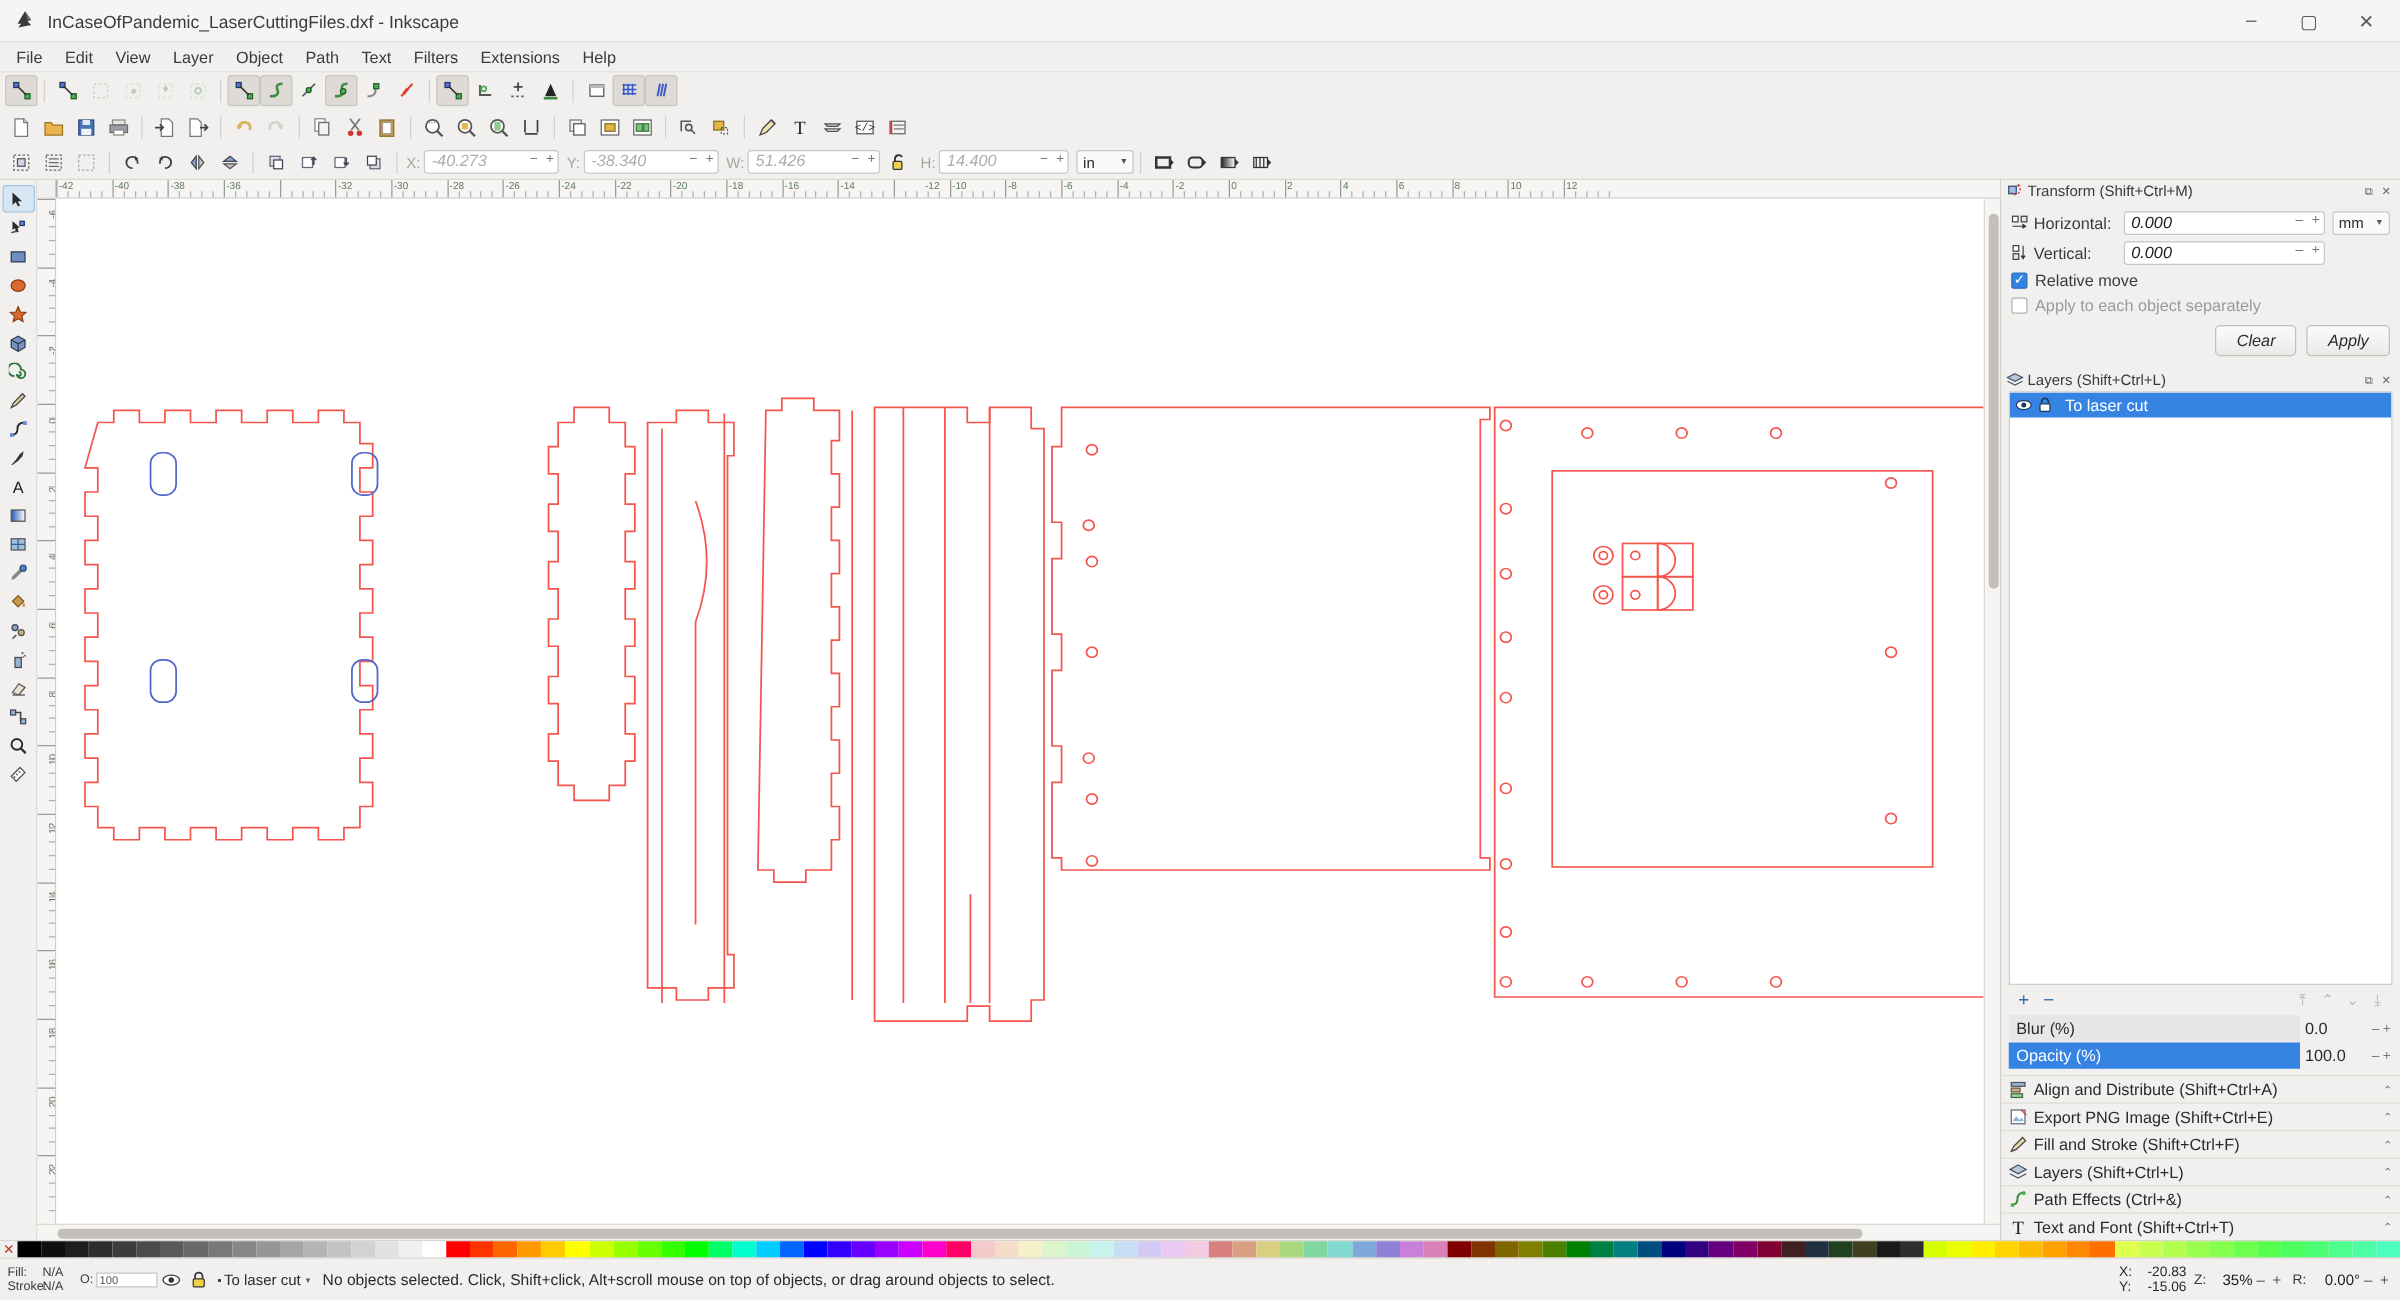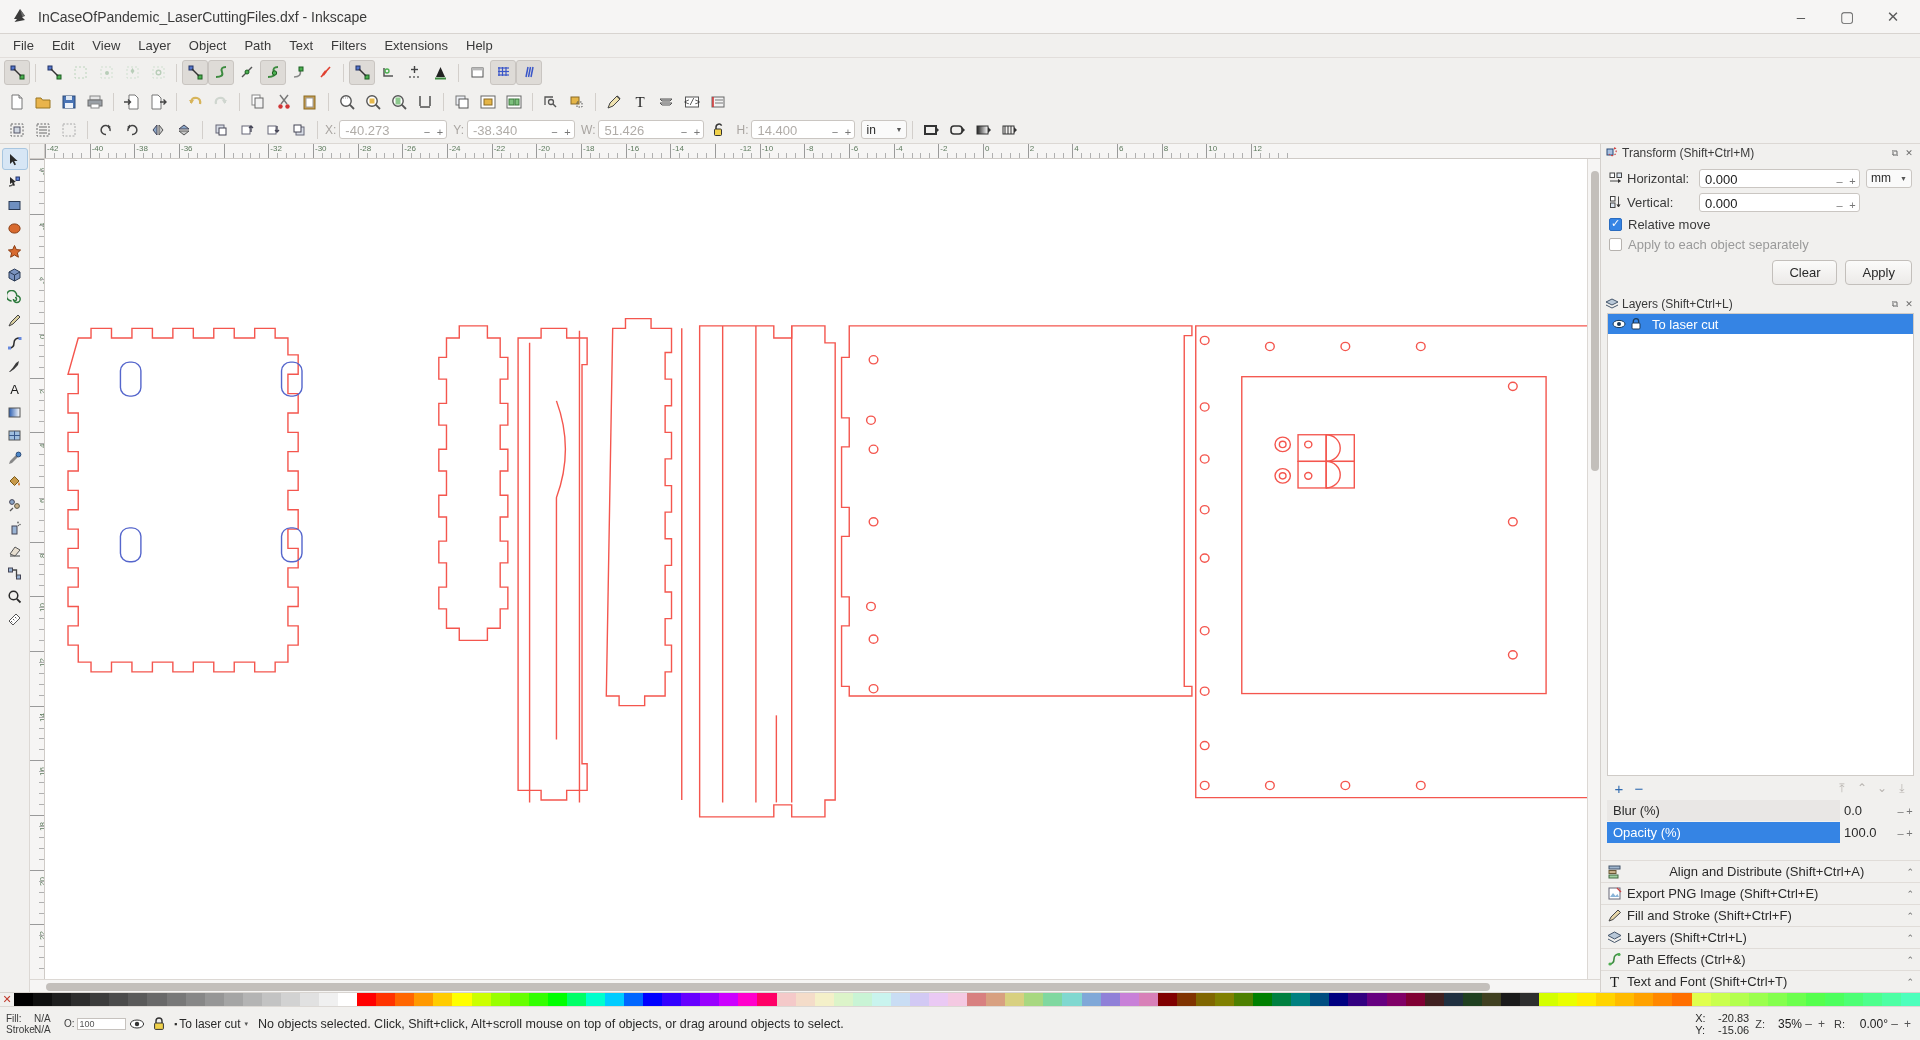--- a/index.html
+++ b/index.html
@@ -83,40 +83,40 @@
   .dockhdr .dh-btn { width: 14px; height: 14px; display: flex; align-items: center;
                      justify-content: center; color: #6b6b6b; font-size: 9px; }
 
   .tabs { display: flex; border-bottom: 1px solid #d8d4d0; padding-left: 14px; background: #f1f0ee; }
   .tab { padding: 5px 14px 5px; font-size: 13px; color: #5c5c5c; border-bottom: 2px solid transparent; }
   .tab.active { color: #1a1a1a; border-bottom: 2px solid #3584e4; }
 
   .frow { display: flex; align-items: center; padding: 2px 8px; height: 24px; }
   .frow .ficon { width: 14px; height: 14px; flex: 0 0 14px; margin-right: 4px; }
   .frow .flabel { font-size: 13px; color: #3a3a3a; width: 72px; flex: 0 0 72px; }
-  .spin { display: flex; align-items: flex-end; border: 1px solid #cac6c2; background: #fff;
-          border-radius: 3px; height: 19px; flex: 1 1 auto; }
+  .spin { display: flex; align-items: flex-start; border: 1px solid #cac6c2; background: #fff;
+          border-radius: 3px; height: 19px; flex: 1 1 auto; font-style: italic; }
   .spin .sv { flex: 1 1 auto; padding-left: 5px; font-size: 13px; color: #1a1a1a; }
   .spin .sb { width: 13px; text-align: center; font-size: 11px; color: #777; }
   .unitsel { margin-left: 6px; border: 1px solid #cac6c2; background: #fafafa; border-radius: 3px;
              height: 19px; width: 46px; display: flex; align-items: center; padding: 0 4px;
              font-size: 12px; color: #2a2a2a; }
   .unitsel .car { margin-left: auto; font-size: 7px; color: #555; }
 
   .chkrow { display: flex; align-items: center; padding: 2px 8px; height: 20px; }
   .chk { width: 13px; height: 13px; border: 1px solid #b6b2ae; border-radius: 2px;
          background: #fff; margin-right: 6px; flex: 0 0 13px; position: relative; }
   .chk.on { background: #3584e4; border-color: #2a6cc0; }
   .chk.on::after { content: "✓"; position: absolute; left: 1px; top: -2px; color: #fff; font-size: 11px; }
   .chkrow .cl { font-size: 13px; color: #3a3a3a; }
   .chkrow.dim .cl { color: #9a9a9a; }
 
   .btnrow { display: flex; justify-content: flex-end; padding: 6px 8px; gap: 8px; }
   .gbtn { border: 1px solid #c3bfbb; background: linear-gradient(#fbfbfa,#eceae8);
-          border-radius: 4px; padding: 4px 16px; font-size: 13px; color: #2a2a2a; }
+          border-radius: 4px; padding: 4px 16px; font-size: 13px; color: #2a2a2a; font-style: italic; }
 
   
   .layerlist { margin: 0 6px; background: #fff; border: 1px solid #cfcbc7; flex: 1 1 auto;
                min-height: 0; overflow: hidden; }
   .layerrow { display: flex; align-items: center; height: 20px; padding: 0 4px;
               background: #3584e4; color: #fff; font-size: 13px; }
   .layerrow .li { width: 14px; height: 14px; margin-right: 3px; flex: 0 0 14px; }
   .layerrow .lname { margin-left: 6px; }
   .layerbar { display: flex; align-items: center; padding: 4px 8px; height: 24px; }
   .lb { width: 20px; height: 18px; display: flex; align-items: center; justify-content: center;
@@ -1302,21 +1302,21 @@
       <div class="slrow">
         <div class="sltrack">
           <div class="slfill" id="opfill" style="width: 100%;"></div>
           <span class="sllabel onfill">Opacity (%)</span>
         </div>
         <span class="slval">100.0</span>
         <span class="slpm">–</span>
         <span class="slpm">+</span>
       </div>
 
-      <div class="collapsed" style="margin-top:16px;text-align:center;">
+      <div class="collapsed" style="margin-top:4px;">
         <span class="ci">
           <svg width="15" height="15" viewBox="0 0 15 15">
               <rect x="2" y="2" width="11" height="3" fill="#9fb6cf" stroke="#44556a"></rect>
               <rect x="2" y="6.5" width="7" height="3" fill="#c8b08a" stroke="#6a5a38"></rect>
               <rect x="2" y="11" width="9" height="3" fill="#9fcf9f" stroke="#446a44"></rect>
             </svg>
         </span>
         <span class="ct">Align and Distribute (Shift+Ctrl+A)</span>
         <span class="cv">⌃</span>
       </div>

